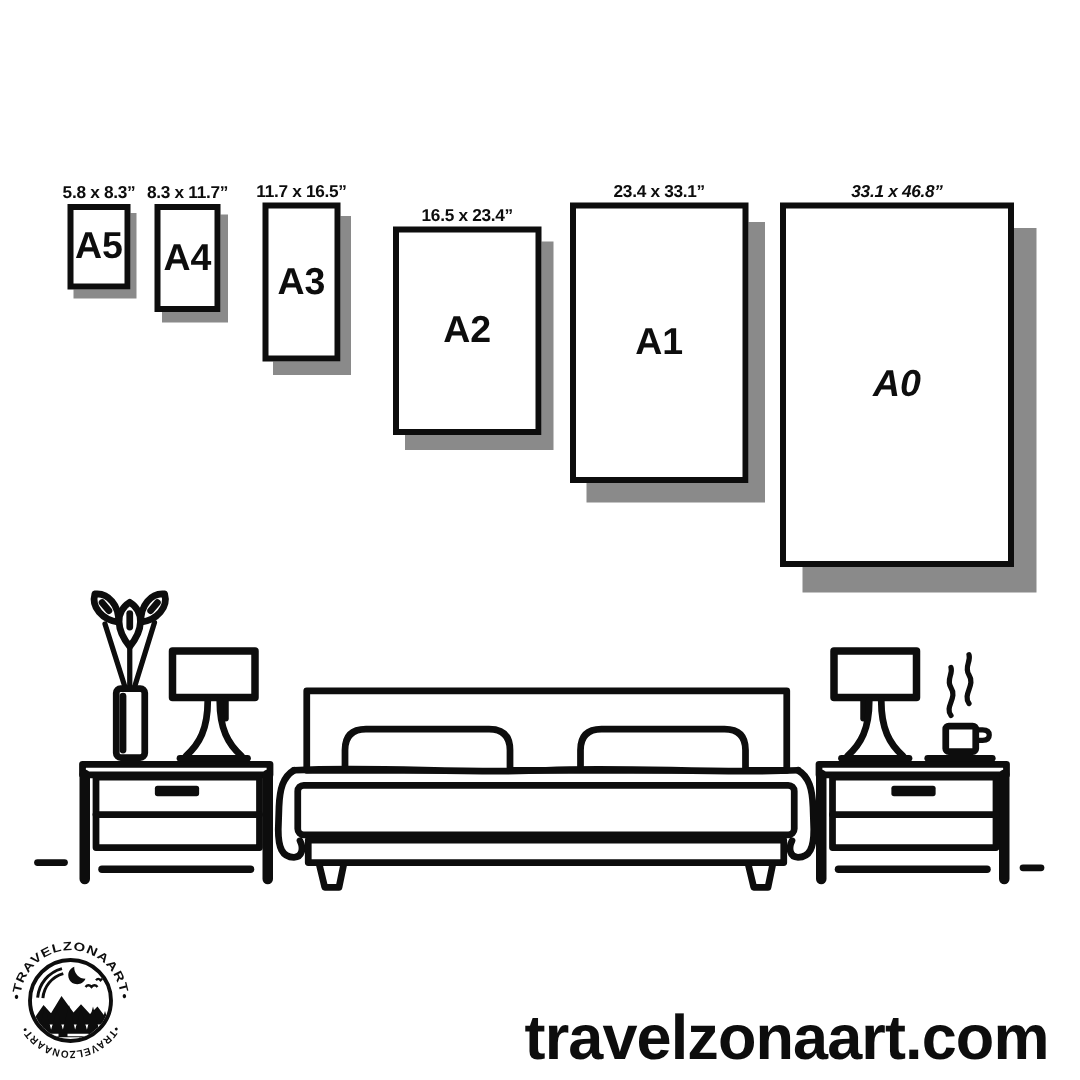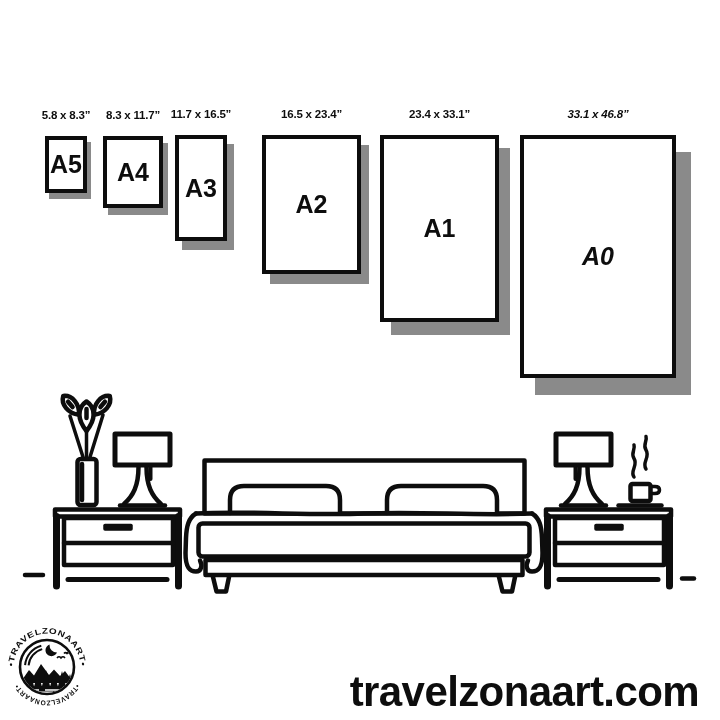--- a/index.html
+++ b/index.html
@@ -2,21 +2,21 @@
 <html style="--ink: #0d0d0d; --shadow: #8a8a8a; --bg: #ffffff;"><head>
 <meta charset="utf-8">
 <style>
   :root{ --ink:#0d0d0d; --shadow:#8a8a8a; --bg:#ffffff; }
   html,body{margin:0;padding:0;}
   .page{position:relative;width:720px;height:720px;background:var(--bg);overflow:hidden;
         font-family:"Liberation Sans",sans-serif;color:var(--ink);}
   .page-title{position:absolute;top:24px;left:0;right:0;margin:0;text-align:center;
         font-size:46px;font-weight:800;letter-spacing:-0.5px;color:var(--ink);}
   .size-item{position:absolute;}
-  .dim-label{position:absolute;bottom:100%;margin-bottom:15px;left:50%;transform:translateX(-50%);
+  .dim-label{position:absolute;bottom:100%;margin-bottom:1px;left:50%;transform:translateX(-50%);
         white-space:nowrap;font-weight:700;font-size:11.5px;letter-spacing:-0.2px;}
   .size-box{width:100%;height:100%;box-sizing:border-box;background:#fff;border:4px solid var(--ink);
         display:flex;align-items:center;justify-content:center;font-weight:700;font-size:25px;}
   .illustration{position:absolute;left:0;top:380px;width:720px;height:225px;}
   .logo-svg{position:absolute;left:1px;top:621px;width:92px;height:92px;}
   .website{position:absolute;top:668px;right:21px;font-size:42px;font-weight:700;letter-spacing:-0.6px;}
   .ln{fill:none;stroke:var(--ink);stroke-width:4.5;stroke-linecap:round;stroke-linejoin:round;}
   .thin{stroke-width:3.5;}
   .fillink{fill:var(--ink);stroke:none;}
   .fillwhite{fill:#fff;}
@@ -26,29 +26,29 @@
 <body>
 
 <div class="page">
 
 
   <div>
       <div class="size-item" style="left: 45px; top: 136px; width: 42px; height: 57px;">
         <div class="dim-label">5.8 x 8.3”</div>
         <div class="size-box" style="box-shadow: 4px 6px 0 0 var(--shadow);">A5</div>
       </div>
-      <div class="size-item" style="left: 103px; top: 136px; width: 60px; height: 72px;">
+      <div class="size-item" style="left: 103px; top: 136px; width: 44px; height: 72px;">
         <div class="dim-label">8.3 x 11.7”</div>
         <div class="size-box" style="box-shadow: 5px 7px 0 0 var(--shadow);">A4</div>
       </div>
       <div class="size-item" style="left: 175px; top: 135px; width: 52px; height: 106px;">
         <div class="dim-label">11.7 x 16.5”</div>
         <div class="size-box" style="box-shadow: 7px 9px 0 0 var(--shadow);">A3</div>
       </div>
-      <div class="size-item" style="left: 262px; top: 135px; width: 99px; height: 139px;">
+      <div class="size-item" style="left: 262px; top: 151px; width: 99px; height: 139px;">
         <div class="dim-label">16.5 x 23.4”</div>
         <div class="size-box" style="box-shadow: 8px 10px 0 0 var(--shadow);">A2</div>
       </div>
       <div class="size-item" style="left: 380px; top: 135px; width: 119px; height: 187px;">
         <div class="dim-label">23.4 x 33.1”</div>
         <div class="size-box" style="box-shadow: 11px 13px 0 0 var(--shadow);">A1</div>
       </div>
       <div class="size-item" style="left: 520px; top: 135px; width: 156px; height: 243px; font-style: italic;">
         <div class="dim-label">33.1 x 46.8”</div>
         <div class="size-box" style="box-shadow: 15px 17px 0 0 var(--shadow);">A0</div>

